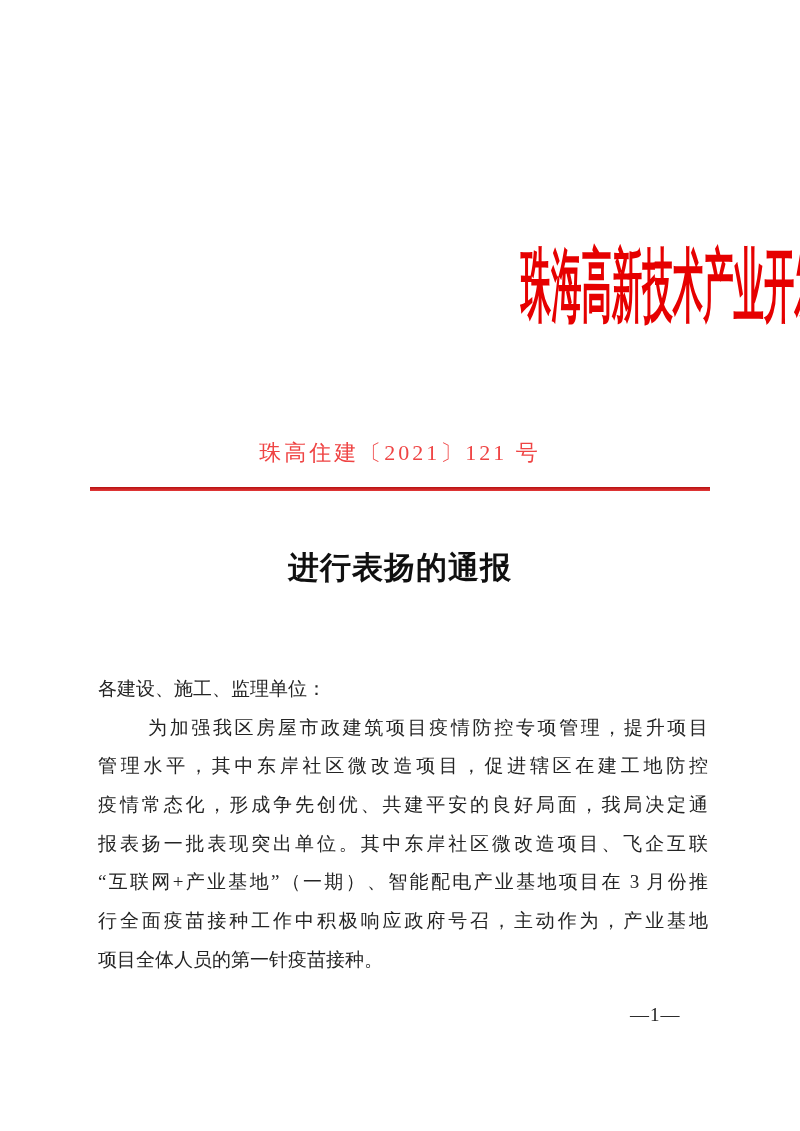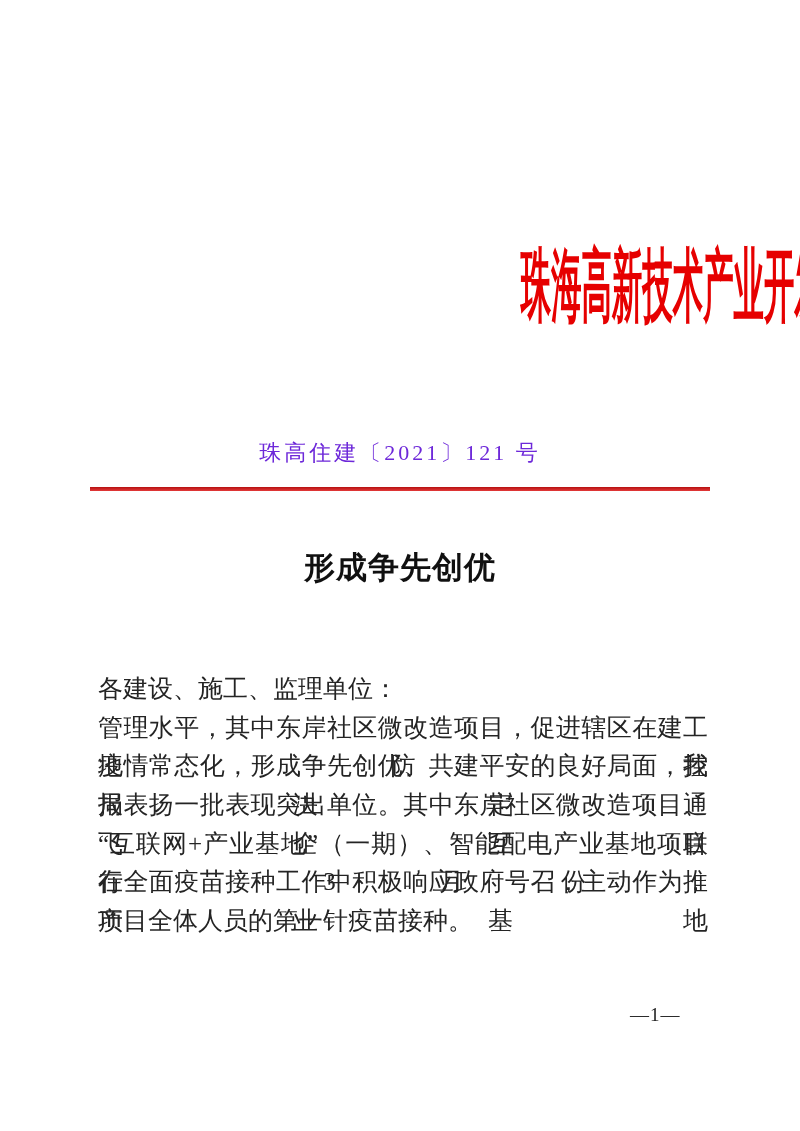--- a/index.html
+++ b/index.html
@@ -35,21 +35,21 @@
   }
   
   .doc-number {
     position: absolute;
     top: 438px;
     left: 0;
     width: 100%;
     text-align: center;
     font-size: 22px;
     letter-spacing: 3px;
-    color: #6d28d9;
+    color: #ef4444;
   }
   
   .red-line {
     position: absolute;
     top: 487px;
     left: 90px;
     width: 620px;
     height: 4px;
     background: linear-gradient(to bottom, #b50f0f, #e33a3a);
   }
@@ -65,21 +65,21 @@
     line-height: 40px;
     letter-spacing: 1px;
     color: #101010;
   }
   
   .body-block {
     position: absolute;
     top: 670px;
     left: 98px;
     width: 610px;
-    font-size: 25px;
+    font-size: 19px;
     color: #242424;
   }
   .salutation,
   .para-line {
     height: 38.7px;
     line-height: 38.7px;
   }
   .just {
     text-align: justify;
     text-align-last: justify;
@@ -104,25 +104,26 @@
 
   <div class="red-header">
     <span class="red-header-text">珠海高新技术产业开发区住房和城乡建设局文件</span>
   </div>
 
   <div class="doc-number">珠高住建〔2021〕121 号</div>
 
   <div class="red-line"></div>
 
   <div class="doc-title">
-    <div>形成争先创优</div>
+    <div>进行表扬的通报</div>
   </div>
 
   <div class="body-block">
     <div class="salutation">各建设、施工、监理单位：</div>
+    <div class="para-line indent just">为加强我区房屋市政建筑项目疫情防控专项管理，提升项目</div>
     <div class="para-line just">管理水平，其中东岸社区微改造项目，促进辖区在建工地防控</div>
     <div class="para-line just">疫情常态化，形成争先创优、共建平安的良好局面，我局决定通</div>
     <div class="para-line just">报表扬一批表现突出单位。其中东岸社区微改造项目、飞企互联</div>
     <div class="para-line just">“互联网+产业基地”（一期）、智能配电产业基地项目在 3 月份推</div>
     <div class="para-line just">行全面疫苗接种工作中积极响应政府号召，主动作为，产业基地</div>
     <div class="para-line">项目全体人员的第一针疫苗接种。</div>
   </div>
 
   <div class="page-number">—1—</div>
 

